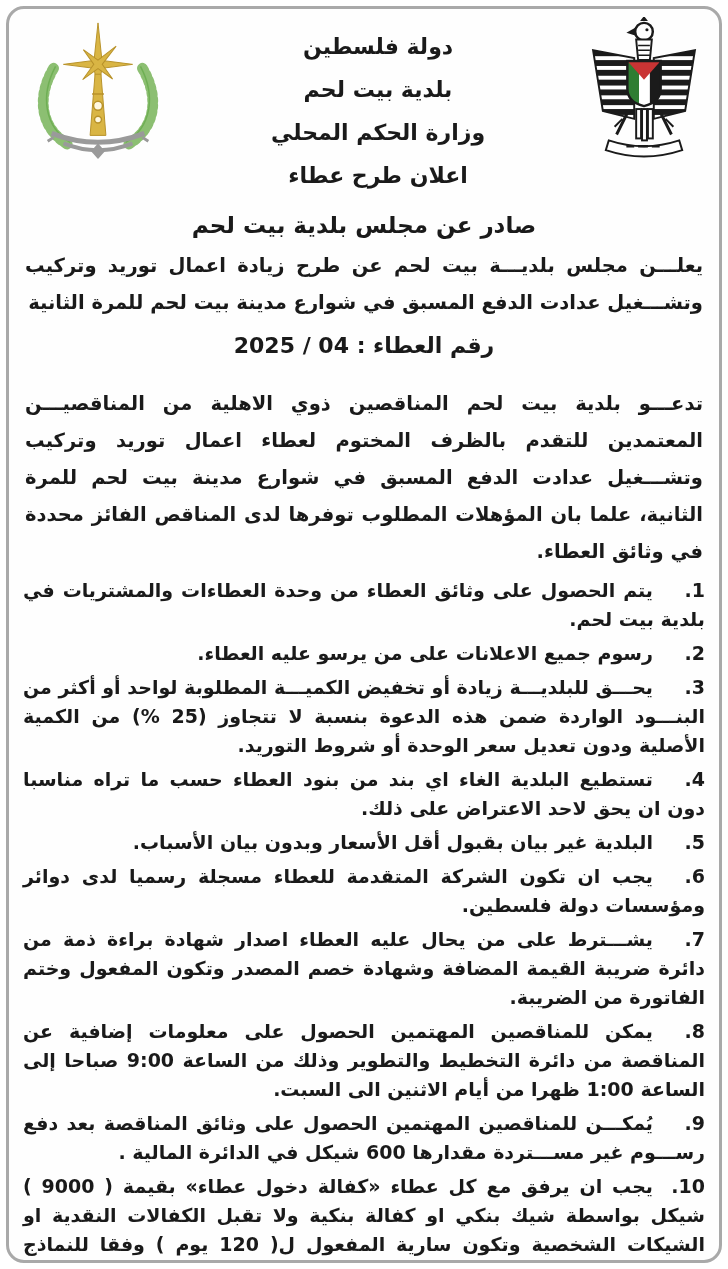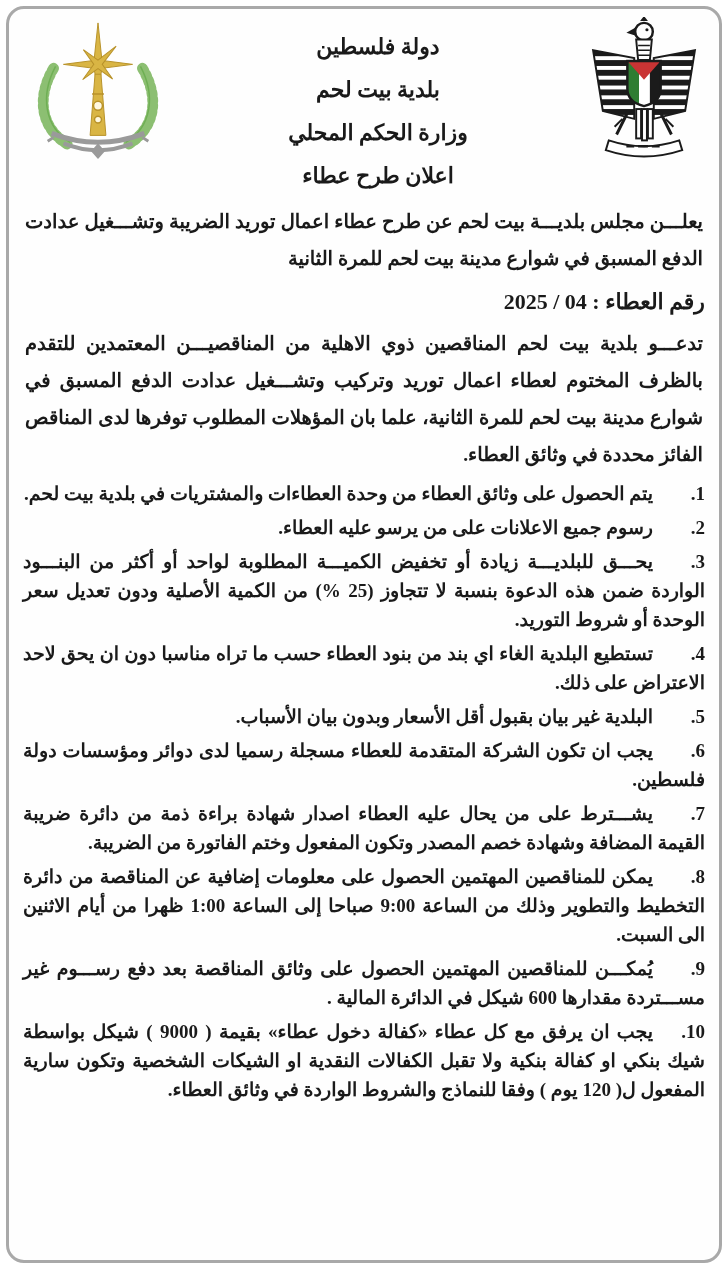--- a/index.html
+++ b/index.html
@@ -3,29 +3,29 @@
 <meta charset="utf-8">
 <style>
   html,body{margin:0;padding:0;}
   body{
     width:728px;height:1269px;overflow:hidden;background:#ffffff;
     font-family:"DejaVu Sans", sans-serif;font-weight:bold;color:#1a1a1a;
   }
   .card{
     position:absolute;top:6px;left:6px;right:6px;bottom:6px;
     border:3px solid #a9a9a9;border-radius:18px;background:#fefefe;
-    box-sizing:border-box;padding:8px 14px 10px;direction:rtl;overflow:hidden;font-family:Liberation Serif, serif;
+    box-sizing:border-box;padding:8px 14px 10px;direction:rtl;overflow:hidden;
   }
   .header{display:flex;align-items:flex-start;}
   .logo{flex:0 0 auto;}
   .titles{flex:1 1 auto;text-align:center;padding-top:8px;}
   .t{font-size:22px;line-height:43px;}
   .issued{text-align:center;font-size:23px;line-height:32px;margin:12px 0 4px;}
   .para{text-align:justify;font-size:19.5px;line-height:37px;margin:6px 2px;}
-  .tender{font-size:22px;line-height:34px;margin:8px 0 6px;}
+  .tender{text-align:center;font-size:22px;line-height:34px;margin:8px 0 22px;}
   .notes-title{font-size:19px;line-height:28px;margin:4px 0 6px;}
   .note{text-align:justify;font-size:19px;line-height:29px;margin:0 0 5px 0;}
   .note-num{display:inline-block;width:52px;}
 </style>
 </head>
 <body>
 
 <div class="card">
 
   <div class="header">
@@ -121,22 +121,23 @@
         <path d="M69,78 h12" stroke="#b8922a" stroke-width="1.5"></path>
 
         <path d="M28,118 Q75,136 122,118" fill="none" stroke="#9a9a9a" stroke-width="5"></path>
         <path d="M40,128 Q75,142 110,128" fill="none" stroke="#9a9a9a" stroke-width="4"></path>
         <polygon points="75,128 82,136 75,144 68,136" fill="#9a9a9a"></polygon>
         <path d="M30,122 l-6,4 M120,122 l6,4" stroke="#9a9a9a" stroke-width="3"></path>
       </svg>
     </div>
   </div>
 
+  <div class="issued">صادر عن مجلس بلدية بيت لحم</div>
 
-  <div class="para">يعلـــن مجلس بلديـــة بيت لحم عن طرح عطاء اعمال توريد الضريبة وتشـــغيل عدادت الدفع المسبق في شوارع مدينة بيت لحم للمرة الثانية</div>
+  <div class="para">يعلـــن مجلس بلديـــة بيت لحم عن طرح زيادة اعمال توريد وتركيب وتشـــغيل عدادت الدفع المسبق في شوارع مدينة بيت لحم للمرة الثانية</div>
 
   <div class="tender">رقم العطاء : 04 / 2025</div>
 
   <div class="para">تدعـــو بلدية بيت لحم المناقصين ذوي الاهلية من المناقصيـــن المعتمدين للتقدم بالظرف المختوم لعطاء اعمال توريد وتركيب وتشـــغيل عدادت الدفع المسبق في شوارع مدينة بيت لحم للمرة الثانية، علما بان المؤهلات المطلوب توفرها لدى المناقص الفائز محددة في وثائق العطاء.</div>
 
 
   <div>
   <div class="note">
     <span class="note-num">1.</span><span class="note-text">يتم الحصول على وثائق العطاء من وحدة العطاءات والمشتريات في بلدية بيت لحم.</span>
   </div>

